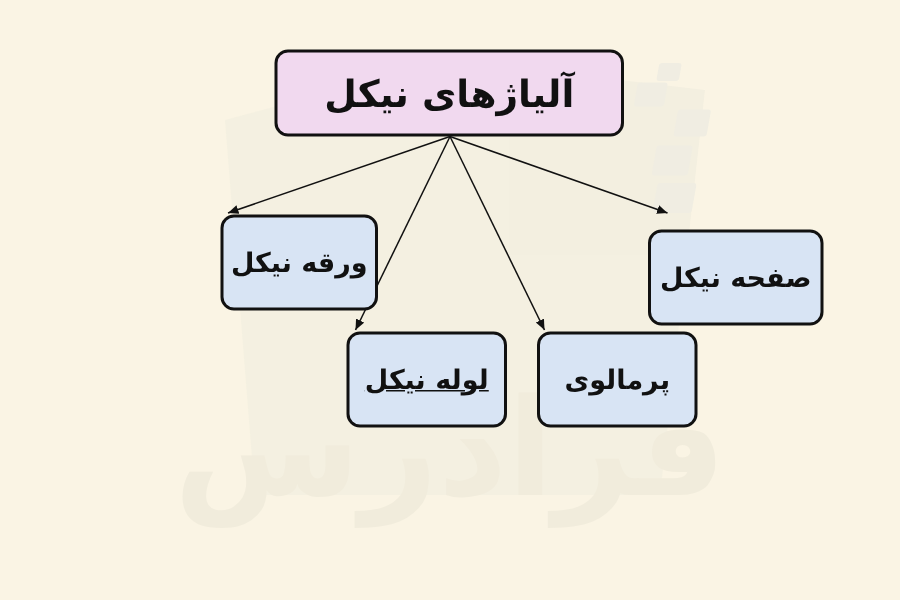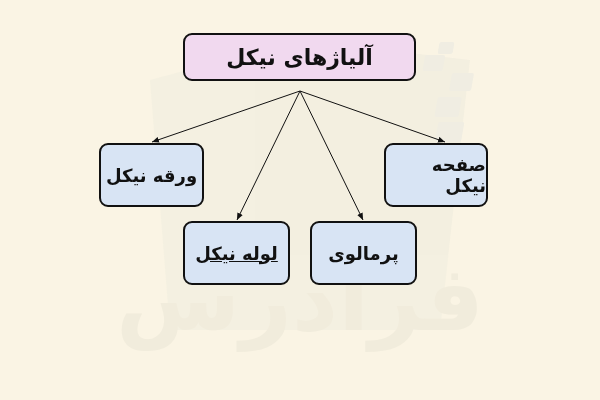--- a/index.html
+++ b/index.html
@@ -31,33 +31,34 @@
       border: 2px solid #111;
       border-radius: 9px;
       display: flex;
       align-items: center;
       justify-content: center;
       color: #111;
       direction: rtl;
     }
     .node.root {
       left: 183px; top: 33px;
-      width: 233px; height: 48px;
+      width: 233px; height: 58px;
       background: #f1d9ef;
-      font-size: 22px;
+      font-size: 25px;
       font-weight: bold;
       text-align: center;
     }
     .node.child {
       background: #d8e4f4;
       font-size: 18px;
       font-weight: bold;
+      margin-left: 48px;
     }
     .n-sheet  { left: 99px;  top: 143px; width: 105px; height: 64px; }
-    .n-plate  { left: 384px; top: 143px; width: 104px; height: 64px; }
+    .n-plate  { left: 384px; top: 153px; width: 117px; height: 64px; }
     .n-tube   { left: 183px; top: 221px; width: 107px; height: 64px; text-decoration: underline; }
     .n-permal { left: 310px; top: 221px; width: 107px; height: 64px; }
   </style>
 </head>
 <body>
 
 <svg class="watermark" viewBox="0 0 600 400">
   <g fill="#efede2" opacity="0.9">
     <path d="M150 80 L300 40 L470 60 L440 330 L170 330 Z" fill="#f3efe0"></path>
     <rect x="447" y="42" width="15" height="12" rx="2" transform="skewX(-10)"></rect>

